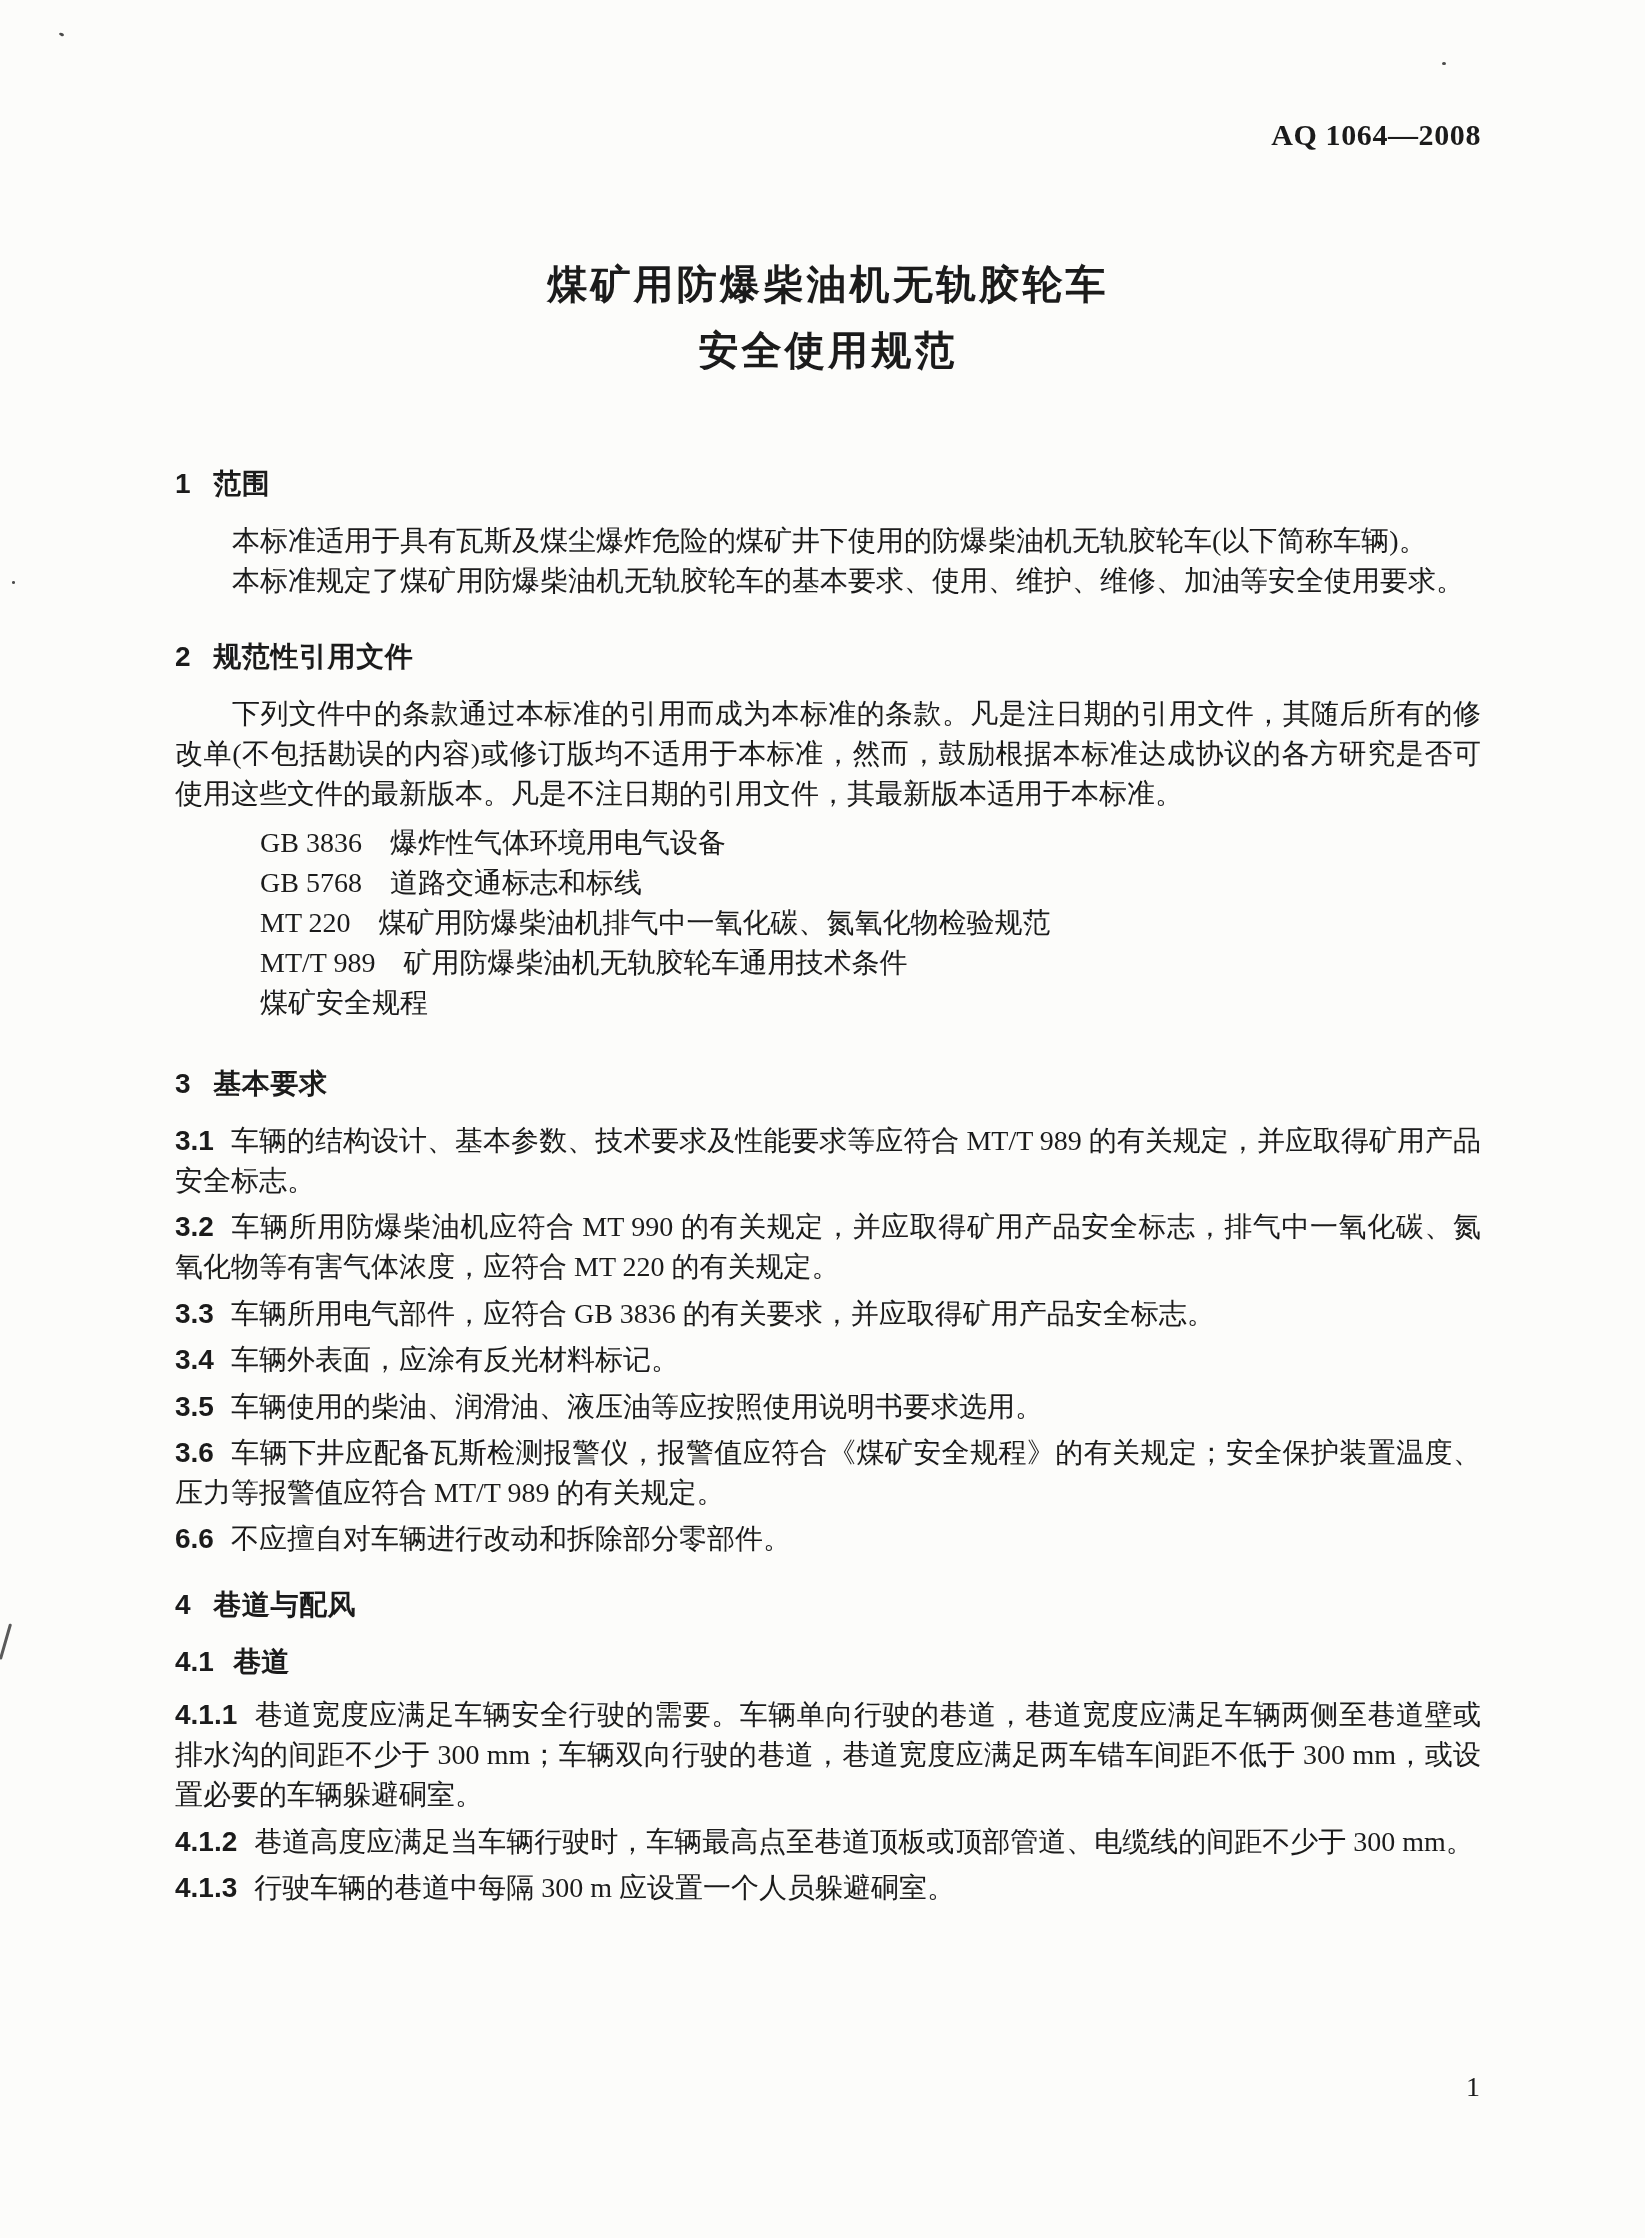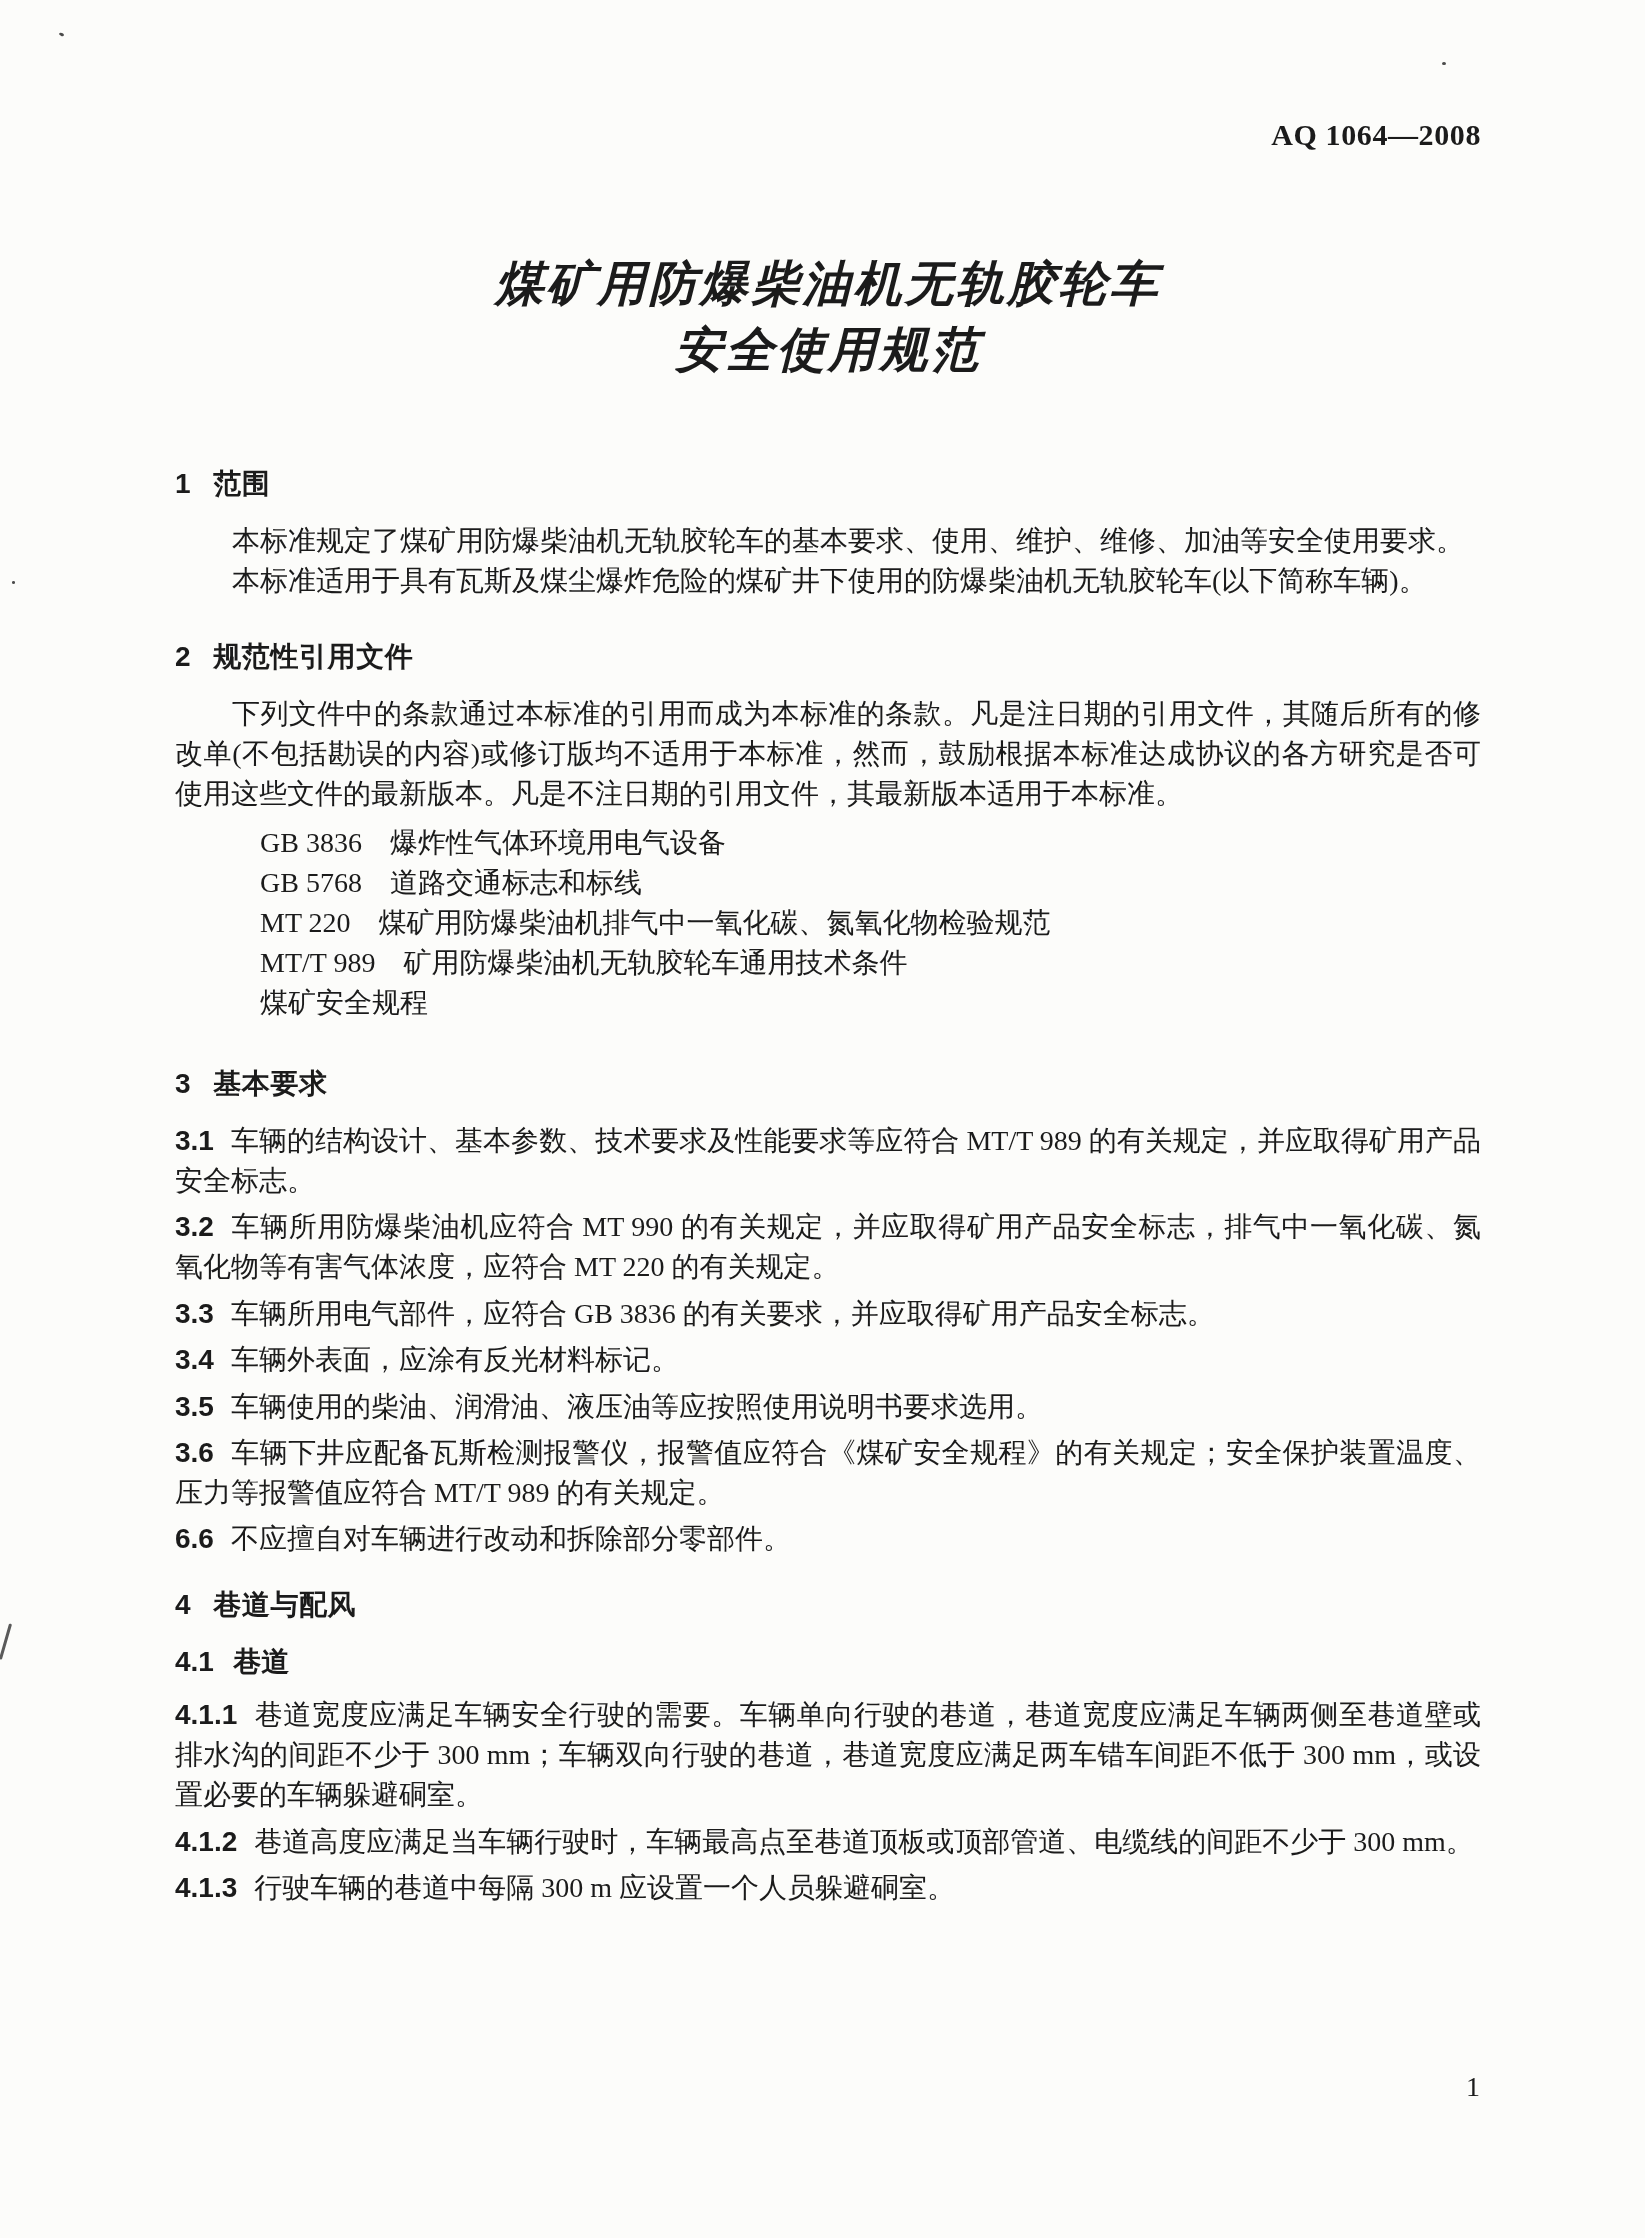--- a/index.html
+++ b/index.html
@@ -30,24 +30,23 @@
     font-weight: bold;
     font-size: 30px;
     line-height: 39px;
     letter-spacing: 0.6px;
   }
   .title {
     margin: 97px 0 0 0;
     text-align: center;
     font-family: "Liberation Sans", sans-serif;
     font-weight: bold;
-    font-size: 48px;
+    font-size: 40px;
     line-height: 66px;
     letter-spacing: 3.2px;
-    font-style: italic;
   }
   .title .title-line { display: block; }
 
   .section-scope   { margin-top: 81px; }
   .section-refs    { margin-top: 36px; }
   .section-basic   { margin-top: 41px; }
   .section-roadway { margin-top: 26px; }
 
   .sec-heading {
     font-family: "Liberation Sans", sans-serif;
@@ -141,22 +140,22 @@
 
     <h1 class="title">
       <span class="title-line">煤矿用防爆柴油机无轨胶轮车</span>
       <span class="title-line">安全使用规范</span>
     </h1>
 
     <div class="section section-scope">
       <h2 class="sec-heading">
         <span class="sec-num">1</span><span>范围</span>
       </h2>
+      <p class="para indent">本标准适用于具有瓦斯及煤尘爆炸危险的煤矿井下使用的防爆柴油机无轨胶轮车(以下简称车辆)。</p>
       <p class="para indent">本标准规定了煤矿用防爆柴油机无轨胶轮车的基本要求、使用、维护、维修、加油等安全使用要求。</p>
-      <p class="para indent">本标准适用于具有瓦斯及煤尘爆炸危险的煤矿井下使用的防爆柴油机无轨胶轮车(以下简称车辆)。</p>
     </div>
 
     <div class="section section-refs">
       <h2 class="sec-heading">
         <span class="sec-num">2</span><span>规范性引用文件</span>
       </h2>
       <p class="para indent">下列文件中的条款通过本标准的引用而成为本标准的条款。凡是注日期的引用文件，其随后所有的修改单(不包括勘误的内容)或修订版均不适用于本标准，然而，鼓励根据本标准达成协议的各方研究是否可使用这些文件的最新版本。凡是不注日期的引用文件，其最新版本适用于本标准。</p>
       <div class="refs">
         <p class="ref-line">GB 3836　爆炸性气体环境用电气设备</p>
         <p class="ref-line">GB 5768　道路交通标志和标线</p>

